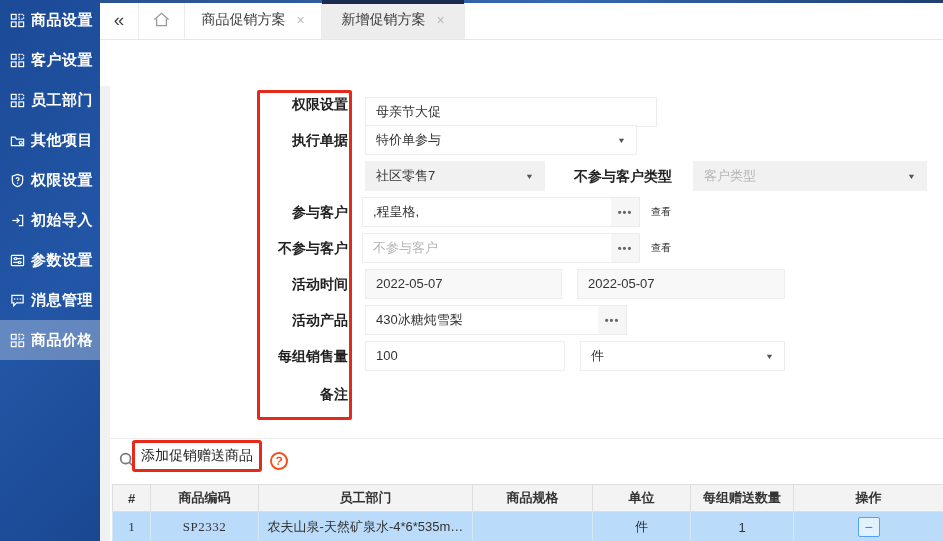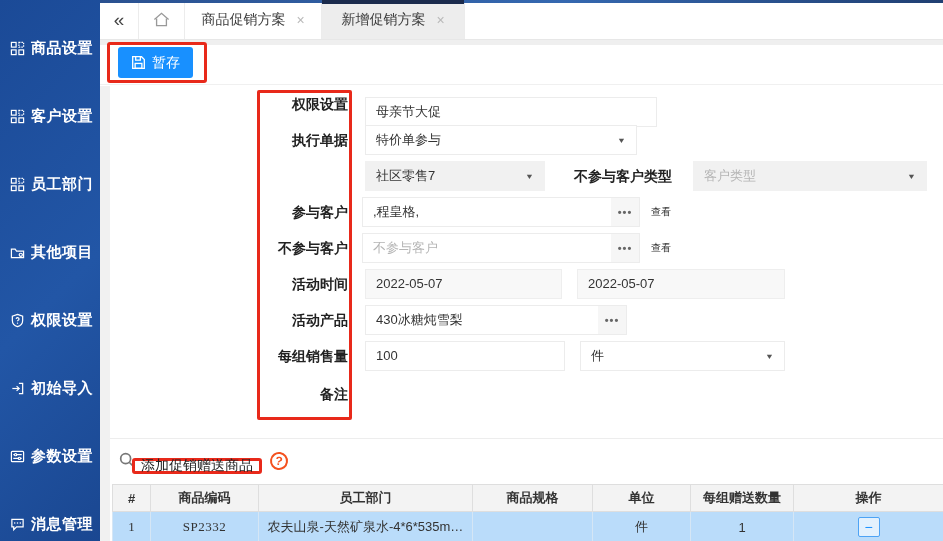--- a/index.html
+++ b/index.html
@@ -4,21 +4,21 @@
 <style>
   * { margin:0; padding:0; box-sizing:border-box; }
   html,body { background:#fff; }
   body { font-family:"Liberation Sans", sans-serif; }
   .app { position:relative; width:943px; height:541px; overflow:hidden; background:#fff; }
 
   
   .sidebar { position:absolute; left:0; top:0; width:100px; height:541px;
              background:linear-gradient(135deg,#1b4a97 0%,#2256a6 55%,#1a4791 100%); z-index:20; }
   .side-item { height:40px; display:flex; align-items:center; padding-left:10px; gap:6px;
-               color:#fff; font-size:15px; font-weight:700; letter-spacing:.5px; cursor:pointer;margin-top:28px; }
+               color:#fff; font-size:15px; font-weight:700; letter-spacing:.5px; cursor:pointer; }
   .side-item.active { background:rgba(255,255,255,.30); }
   .side-item svg { flex:0 0 auto; }
 
   
   .main { position:absolute; left:100px; top:0; right:0; bottom:0; }
   .topline { position:absolute; left:0; top:0; right:0; height:3px; z-index:30;
              background:linear-gradient(90deg,#2a5190,#3568b0 55%,#203f72); }
 
   
   .tabbar { position:absolute; left:0; top:0; right:0; height:40px; background:#fff;
@@ -63,21 +63,21 @@
   .arrow { font-size:9px; color:#555; transform:scaleY(.85); }
   .view-link { position:absolute; font-size:10px; color:#333; line-height:30px; cursor:pointer; }
   .xlabel { position:absolute; font-size:14px; font-weight:700; color:#222; line-height:30px; }
   .label-annot { left:147px; top:4px; width:95px; height:330px; border-radius:2px; }
 
   .divider { position:absolute; left:0; right:0; top:352px; height:1px; background:#ededed; }
 
   
   .gift-bar { position:absolute; left:0; top:353px; right:0; height:45px; }
   .search-icon { position:absolute; left:8px; top:12px; }
-  .gift-annot { left:22px; top:19px; width:130px; height:16px; pointer-events:auto;
+  .gift-annot { left:22px; top:1px; width:130px; height:32px; pointer-events:auto;
                 display:flex; align-items:center; justify-content:center; }
   .gift-title { font-size:14px; color:#222; white-space:nowrap; }
   .help-icon { position:absolute; left:160px; top:13px; width:18px; height:18px; border:2px solid #f4511e;
                border-radius:50%; color:#f4511e; font-weight:700; font-size:12px; display:flex;
                align-items:center; justify-content:center; cursor:pointer; transform:rotate(8deg); }
 
   
   table.gift { position:absolute; left:2px; top:398px; width:831px; border-collapse:collapse; table-layout:fixed; }
   table.gift th { height:27px; background:#f3f3f3; border:1px solid #dedede; font-size:13px;
                   font-weight:700; color:#333; text-align:center; }
@@ -191,32 +191,20 @@
       <div class="tab">
         <span>商品促销方案</span>
         <span class="close">×</span>
       </div>
       <div class="tab active">
         <span>新增促销方案</span>
         <span class="close">×</span>
       </div>
     </div>
 
-    <div class="toolbar">
-      <div class="gray-strip"></div>
-      <button class="save-btn">
-        <svg width="15" height="15" viewBox="0 0 16 16" fill="none" stroke="#fff" stroke-width="1.4">
-            <path d="M1.8 1.8 h9.4 l3 3 v9.4 h-12.4 z"></path>
-            <path d="M5 1.8 v3.6 h5 v-3.6"></path>
-            <rect x="4.4" y="9" width="7.2" height="5.2"></rect>
-          </svg>
-        <span>暂存</span>
-      </button>
-      <div class="annot save-annot"></div>
-    </div>
 
     <div class="content">
       <div class="panel">
 
         <div class="f-label" style="top:3px">权限设置</div>
         <div class="ctrl" style="top:11px; left:255px; width:292px">母亲节大促</div>
 
         <div class="f-label" style="top:39px">执行单据</div>
         <div class="ctrl sel" style="top:39px; left:255px; width:272px">
           <span>特价单参与</span>

